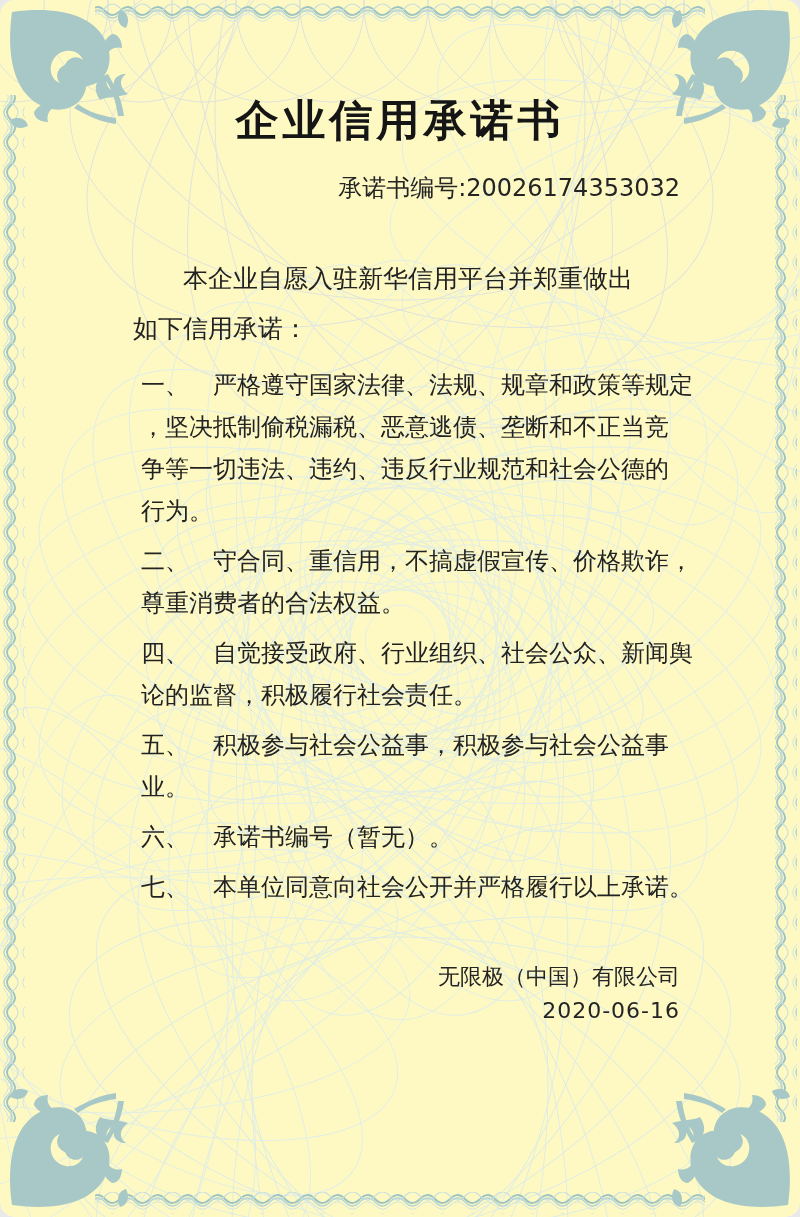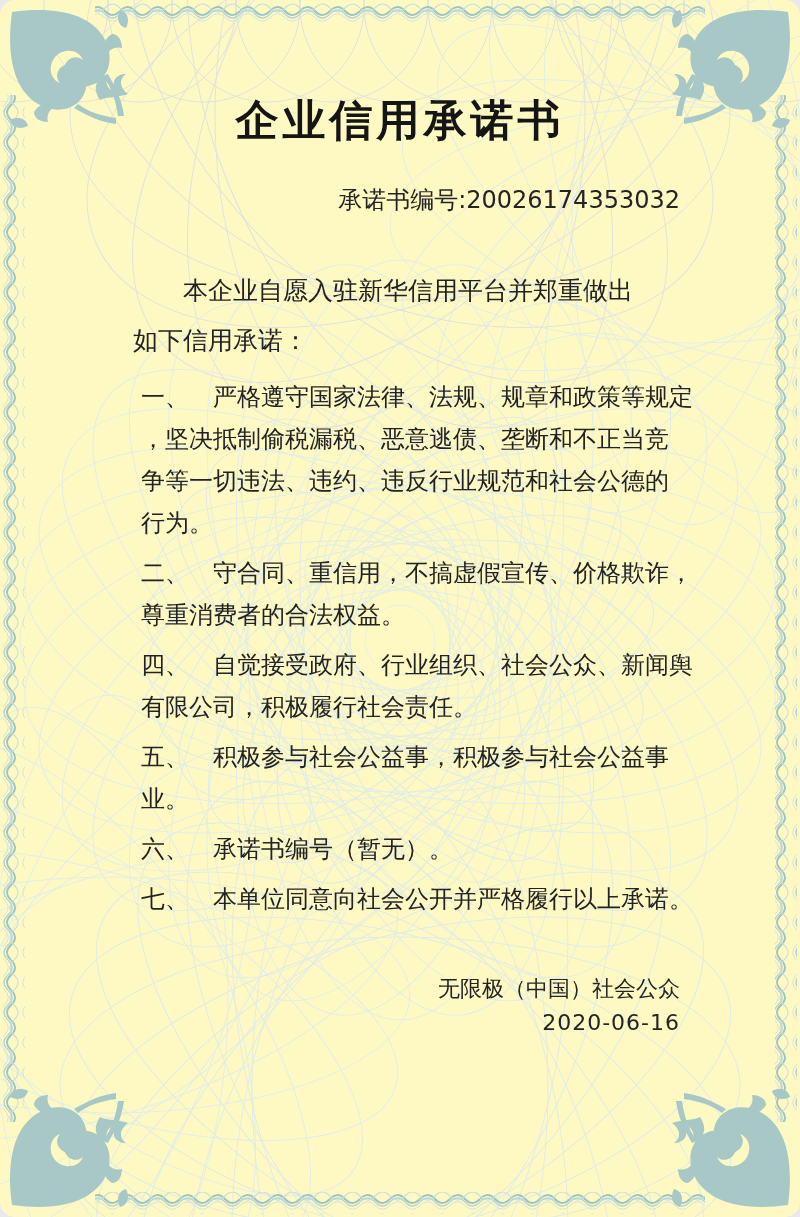--- a/index.html
+++ b/index.html
@@ -21,21 +21,21 @@
   .doc-title{
     margin:92px 0 0 0;
     text-align:center;
     font-family:"DejaVu Serif", serif;
     font-size:43px;
     font-weight:700;
     letter-spacing:4px;
     color:#151515;
   }
   .serial-line{
-    margin-top:34px;
+    margin-top:22px;
     padding-right:120px;
     text-align:right;
     font-size:24px;
     font-weight:500;
     color:#242424;
   }
   .intro{
     margin:50px 95px 0 133px;
     font-size:25px;
     font-weight:500;
@@ -218,25 +218,25 @@
 如下信用承诺：</p>
 
     <div class="items">
       <p>一、　严格遵守国家法律、法规、规章和政策等规定
 ，坚决抵制偷税漏税、恶意逃债、垄断和不正当竞
 争等一切违法、违约、违反行业规范和社会公德的
 行为。</p>
       <p>二、　守合同、重信用，不搞虚假宣传、价格欺诈，
 尊重消费者的合法权益。</p>
       <p>四、　自觉接受政府、行业组织、社会公众、新闻舆
-有限公司，积极履行社会责任。</p>
+论的监督，积极履行社会责任。</p>
       <p>五、　积极参与社会公益事，积极参与社会公益事
 业。</p>
       <p>六、　承诺书编号（暂无）。</p>
       <p>七、　本单位同意向社会公开并严格履行以上承诺。</p>
     </div>
 
     <div class="signature">
-      <div class="sig-company">无限极（中国）社会公众</div>
+      <div class="sig-company">无限极（中国）有限公司</div>
       <div class="sig-date">2020-06-16</div>
     </div>
   </div>
 </div>
 
 </body></html>

